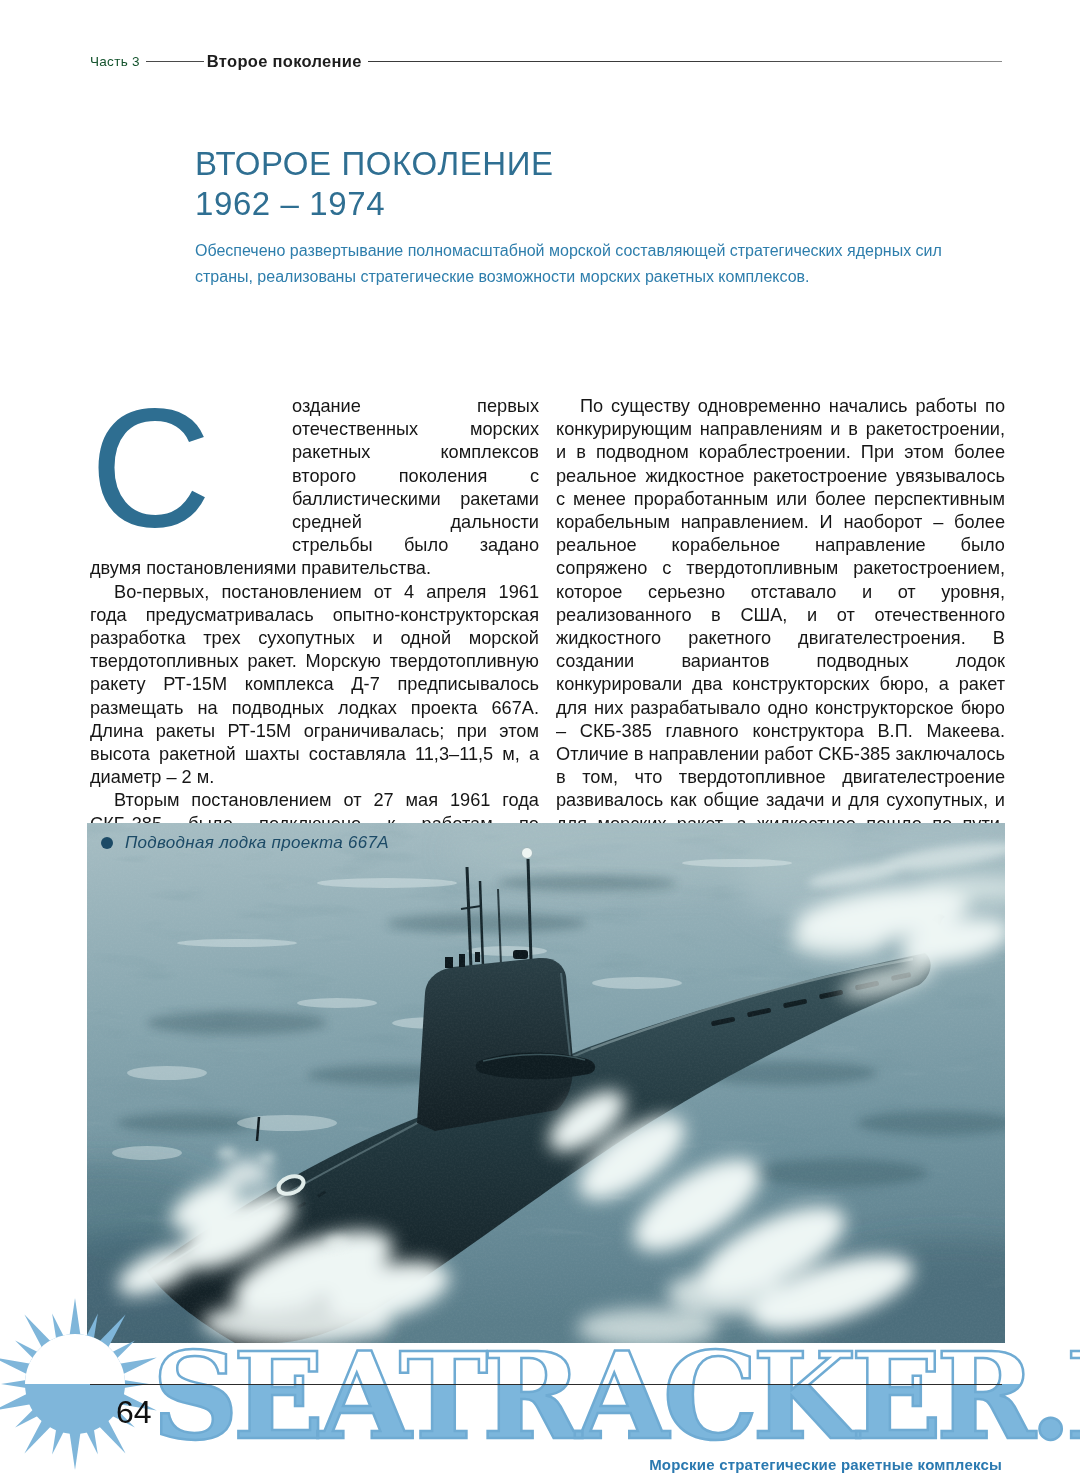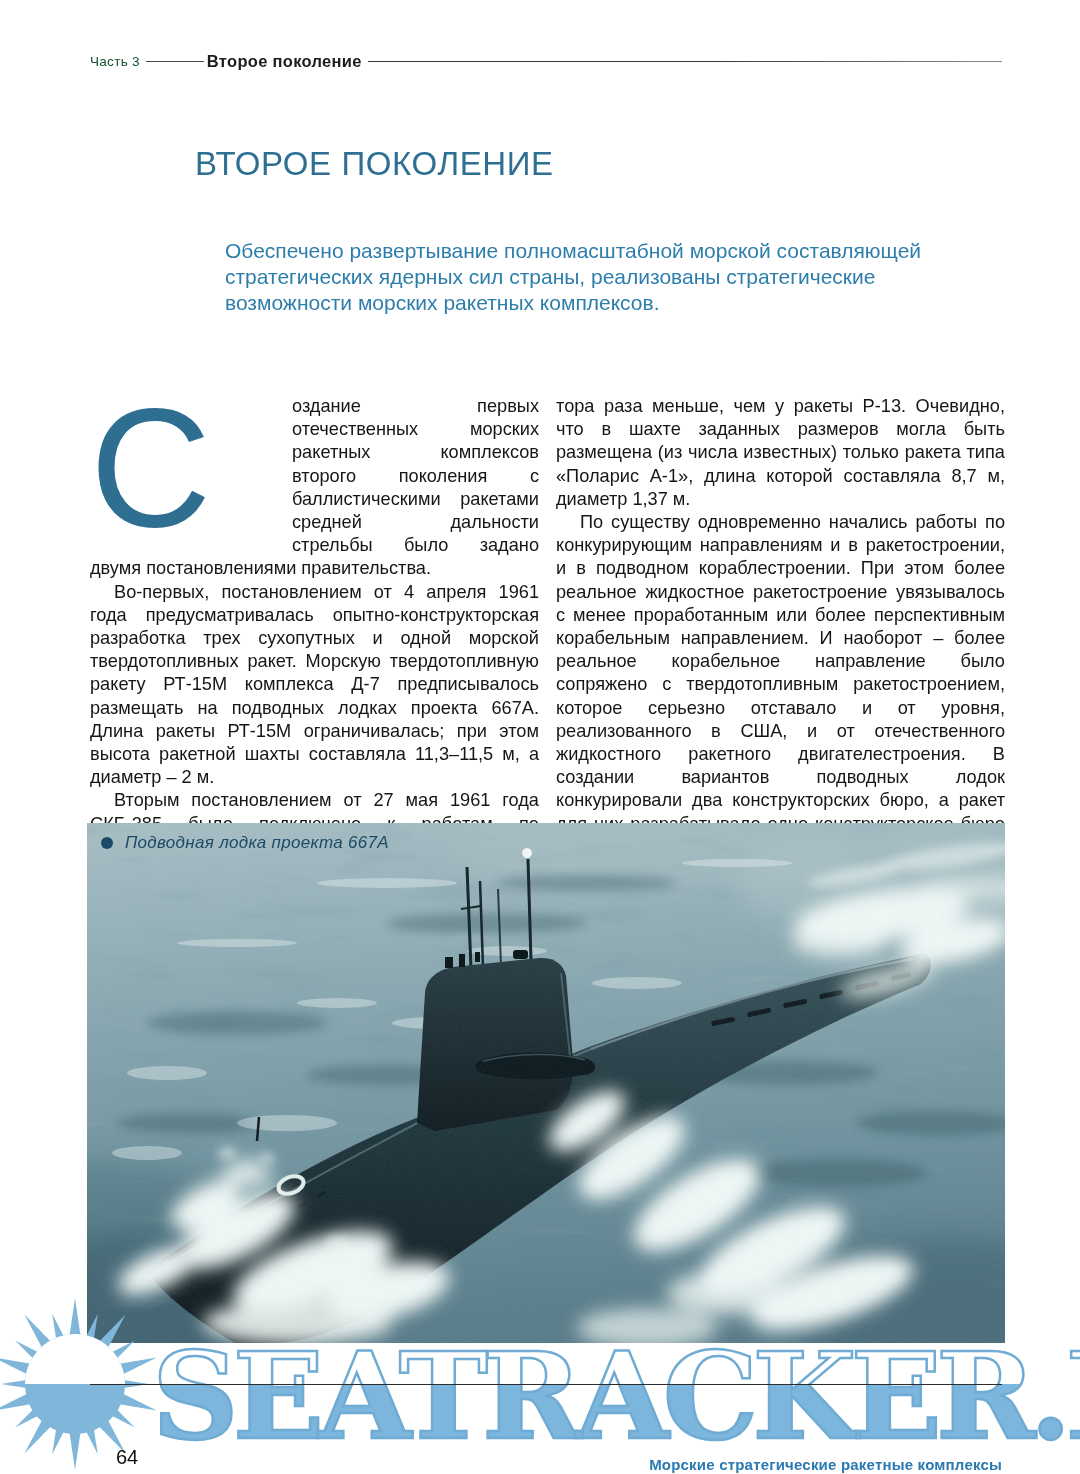--- a/index.html
+++ b/index.html
@@ -12,21 +12,21 @@
   
   .runhead{position:absolute;left:90px;top:52px;width:912px;display:flex;align-items:center;}
   .runhead .part{font-size:13.5px;color:#14532d;letter-spacing:.3px;white-space:nowrap;}
   .runhead .rule-s{width:58px;height:1px;background:#4a4a4a;margin:0 3px 0 6px;}
   .runhead .sect{font-size:16.5px;font-weight:bold;color:#1d1d1d;letter-spacing:.3px;white-space:nowrap;margin-right:6px;}
   .runhead .rule-l{flex:1;height:1px;background:linear-gradient(to right,#3a3a3a 55%,#8a8a8a);}
 
   
   .chapter{position:absolute;left:195px;top:144px;}
   .chapter h1{margin:0;font-size:33px;line-height:40px;font-weight:500;color:#2f6f92;letter-spacing:.6px;}
-  .lead{position:absolute;left:195px;top:238px;width:748px;font-size:21px;line-height:26px;color:#2e7eac;margin-left:30px;}
+  .lead{position:absolute;left:195px;top:238px;width:748px;font-size:16px;line-height:26px;color:#2e7eac;}
 
   
   .cols{position:absolute;left:90px;top:395px;width:915px;display:flex;gap:17px;}
   .col{width:449px;font-size:18.2px;line-height:23.2px;text-align:justify;color:#161616;}
   .col p{margin:0;}
   .col p.ind{text-indent:24px;}
   .dropcap{
     float:left;font-size:168px;line-height:138px;height:150px;width:196px;
     color:#2e6e91;font-weight:500;margin:4px 6px 0 0;text-align:left;
   }
@@ -35,21 +35,21 @@
   figure.photo{position:absolute;left:87px;top:823px;width:918px;height:520px;margin:0;overflow:hidden;z-index:10;}
   .photo svg{display:block;}
   .caption{
     position:absolute;left:14px;top:10px;display:flex;align-items:center;gap:12px;
     font-style:italic;font-size:17px;color:#1c4a66;letter-spacing:.3px;z-index:12;
   }
   .caption .dot{width:12px;height:12px;border-radius:50%;background:#1c4a66;flex:0 0 auto;}
 
   
   .foot-rule{position:absolute;left:90px;top:1384px;width:912px;height:1px;background:#2c2c2c;z-index:33;}
-  .pagenum{position:absolute;left:116px;top:1446px;font-size:20px;color:#101010;z-index:34;}
+  .pagenum{position:absolute;left:116px;top:1394px;font-size:32px;color:#101010;z-index:34;}
   .booktitle{
     position:absolute;right:78px;top:1456px;font-size:15px;font-weight:bold;color:#2a79b0;
     letter-spacing:.2px;z-index:34;white-space:nowrap;
   }
 
   
   .wm{position:absolute;left:0;top:1294px;z-index:30;pointer-events:none;}
   .sun{position:absolute;left:-15px;top:1294px;z-index:31;pointer-events:none;}
 </style>
 </head>
@@ -58,32 +58,32 @@
 <div class="runhead">
   <span class="part">Часть 3</span>
   <span class="rule-s"></span>
   <span class="sect">Второе поколение</span>
   <span class="rule-l"></span>
 </div>
 
 <div class="chapter">
   <h1>
     <span style="display:block">ВТОРОЕ ПОКОЛЕНИЕ</span>
+    <span style="display:block">1962 – 1974</span>
   </h1>
 </div>
 <div class="lead">Обеспечено развертывание полномасштабной морской составляющей стратегических ядерных сил страны, реализованы стратегические возможности морских ракетных комплексов.</div>
 
 <div class="cols">
   <div class="col">
     <p><span class="dropcap">С</span><span>оздание первых отечественных морских ракетных комплексов второго поколения с баллистическими ракетами средней дальности стрельбы было задано двумя постановлениями правительства.</span></p>
     <p class="ind">Во-первых, постановлением от 4 апреля 1961 года предусматривалась опытно-конструкторская разработка трех сухопутных и одной морской твердотопливных ракет. Морскую твердотопливную ракету РТ-15М комплекса Д-7 предписывалось размещать на подводных лодках проекта 667А. Длина ракеты РТ-15М ограничивалась; при этом высота ракетной шахты составляла 11,3–11,5 м, а диаметр – 2 м.</p>
     <p class="ind">Вторым постановлением от 27 мая 1961 года СКБ-385 было подключено к работам по вооружению подводных лодок проекта 705Б с размещением баллистических ракет в шахтах высотой 9,5 м и диаметром 1,6–1,7 м. Такая постановка конкретизировала постановление от 28 августа 1958 года, которым была задана конкурсная (СКБ-385 и ОКБ-586) разработка морской ракеты на дальность стрельбы 1500–2000 км с габаритами в пол-</p>
   </div>
   <div class="col">
-    <p>тора раза меньше, чем у ракеты Р-13. Очевидно, что в шахте заданных размеров могла быть размещена (из числа известных) только ракета типа «Поларис А-1», длина которой составляла 8,7 м, диаметр 1,37 м.</p>
     <p class="ind">По существу одновременно начались работы по конкурирующим направлениям и в ракетостроении, и в подводном кораблестроении. При этом более реальное жидкостное ракетостроение увязывалось с менее проработанным или более перспективным корабельным направлением. И наоборот – более реальное корабельное направление было сопряжено с твердотопливным ракетостроением, которое серьезно отставало и от уровня, реализованного в США, и от отечественного жидкостного ракетного двигателестроения. В создании вариантов подводных лодок конкурировали два конструкторских бюро, а ракет для них разрабатывало одно конструкторское бюро – СКБ-385 главного конструктора В.П. Макеева. Отличие в направлении работ СКБ-385 заключалось в том, что твердотопливное двигателестроение развивалось как общие задачи и для сухопутных, и для морских ракет, а жидкостное пошло по пути, определенном главными конструкторами А.М. Исаевым и В.П. Макеевым, системный подход которых привел к достижению принципиально новых возможностей ракетостроения.</p>
   </div>
 </div>
 
 <figure class="photo">
   <svg width="918" height="520" viewBox="0 0 918 520" aria-hidden="true">
     <defs>
       <linearGradient id="seaG" x1="0" y1="0" x2="0.12" y2="1">
         <stop offset="0" stop-color="#a7bec4"></stop>
         <stop offset="0.35" stop-color="#8aa8b1"></stop>

